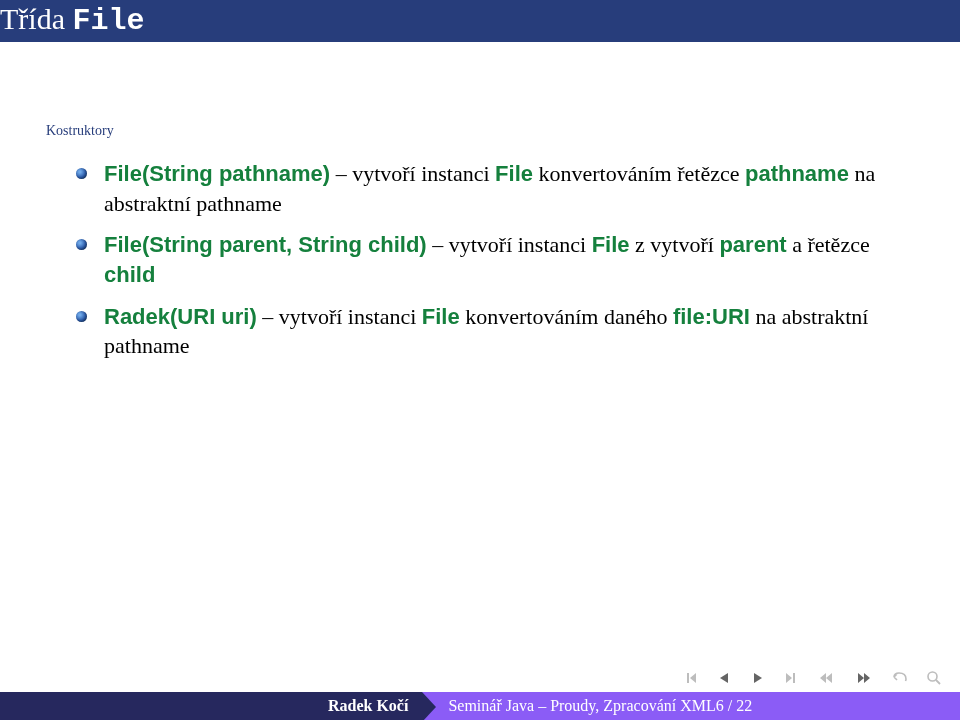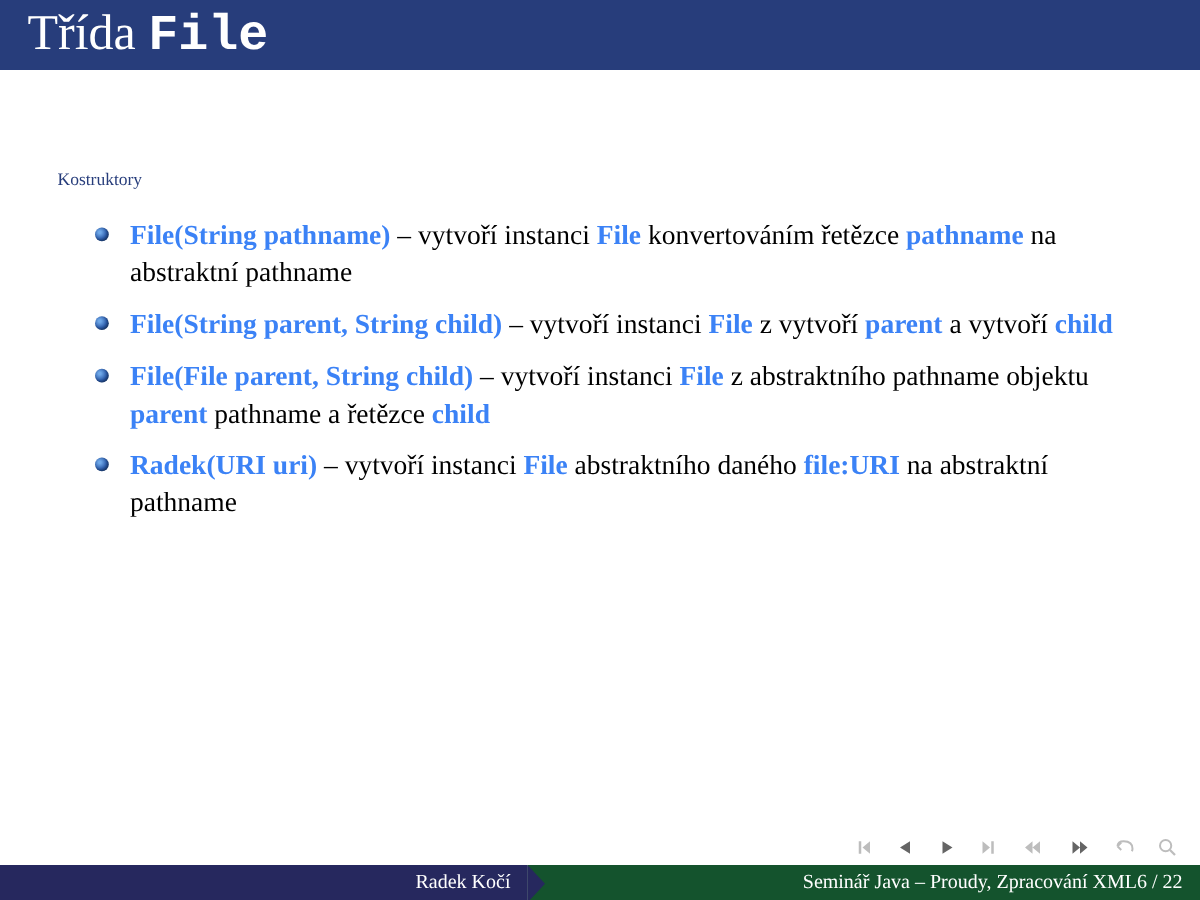--- a/index.html
+++ b/index.html
@@ -7,22 +7,22 @@
     width: 960px;
     height: 720px;
     background: #fff;
     font-family: Georgia, "Times New Roman", serif;
     position: relative;
     overflow: hidden;
   }
   .title-bar {
     background: #273d7b;
     color: #fff;
-    padding: 2px 14px 4px 22px;
-    font-size: 40px;
+    padding: 2px 14px 4px 0;
+    font-size: 30px;
     font-weight: 400;
   }
   .title-bar .mono { font-family: "Courier New", monospace; font-weight: bold; }
   .content {
     padding: 80px 46px 0 46px;
     font-size: 22px;
     color: #000;
     line-height: 1.35;
   }
   .subhead {
@@ -37,21 +37,21 @@
     position: absolute;
     left: 0;
     top: 9px;
     width: 11px;
     height: 11px;
     border-radius: 50%;
     background: radial-gradient(circle at 35% 35%, #6fa8e8 10%, #2b5aa8 55%, #163a6a 100%);
     box-shadow: inset -1px -1px 2px rgba(0,0,0,0.3);
   }
   .mono { font-family: "Courier New", monospace; }
-  .kw { color: #3b82f6; font-family: Liberation Serif, serif; font-weight: bold; margin-top: 28px; }
+  .kw { color: #15803d; font-family: Liberation Sans, sans-serif; font-weight: bold; margin-top: 28px; }
   .footer {
     position: absolute;
     left: 0;
     bottom: 0;
     width: 100%;
   }
   .nav-row {
     display: flex;
     justify-content: flex-end;
     align-items: center;
@@ -67,52 +67,52 @@
     width: 100%;
     font-size: 16px;
     color: #fff;
   }
   .footer-left {
     background: #26285e;
     flex: 0 0 44%;
     text-align: right;
     padding: 5px 14px;
     position: relative;
+    font-weight: bold;
   }
   .footer-left::after {
     content: "";
     position: absolute;
     right: -14px;
     top: 0;
     border-top: 15px solid transparent;
     border-bottom: 15px solid transparent;
     border-left: 14px solid #26285e;
   }
   .footer-right {
-    background: #14532d;
+    background: #8b5cf6;
     flex: 1;
     padding: 5px 14px 5px 26px;
     display: flex;
-    justify-content: flex-end;
+    justify-content: flex-start;
   }
 </style>
 </head>
 <body>
 
 <div class="title-bar">
   <span>Třída </span><span class="mono">File</span>
 </div>
 
 <div class="content">
   <div class="subhead">Kostruktory</div>
   <ul class="bullets" id="bullets">
       <li><span class="kw">File(String pathname)</span><span> – vytvoří instanci </span><span class="kw">File</span><span> konvertováním řetězce </span><span class="kw">pathname</span><span> na abstraktní pathname</span></li>
-      <li><span class="kw">File(String parent, String child)</span><span> – vytvoří instanci </span><span class="kw">File</span><span> z vytvoří </span><span class="kw">parent</span><span> a vytvoří </span><span class="kw">child</span></li>
-      <li><span class="kw">File(File parent, String child)</span><span> – vytvoří instanci </span><span class="kw">File</span><span> z abstraktního pathname objektu </span><span class="kw">parent</span><span> pathname a řetězce </span><span class="kw">child</span></li>
-      <li><span class="kw">Radek(URI uri)</span><span> – vytvoří instanci </span><span class="kw">File</span><span> abstraktního daného </span><span class="kw">file:URI</span><span> na abstraktní pathname</span></li>
+      <li><span class="kw">File(String parent, String child)</span><span> – vytvoří instanci </span><span class="kw">File</span><span> z vytvoří </span><span class="kw">parent</span><span> a řetězce </span><span class="kw">child</span></li>
+      <li><span class="kw">Radek(URI uri)</span><span> – vytvoří instanci </span><span class="kw">File</span><span> konvertováním daného </span><span class="kw">file:URI</span><span> na abstraktní pathname</span></li>
     </ul>
 </div>
 
 <div class="footer">
   <div class="nav-row">
     <span class="nav-icon">
       <svg width="18" height="12" viewBox="0 0 18 12">
           <path d="M8 6 L14 1 L14 11 Z" fill="currentColor"></path>
           <rect x="5" y="1" width="2" height="10" fill="currentColor"></rect>
         </svg>

